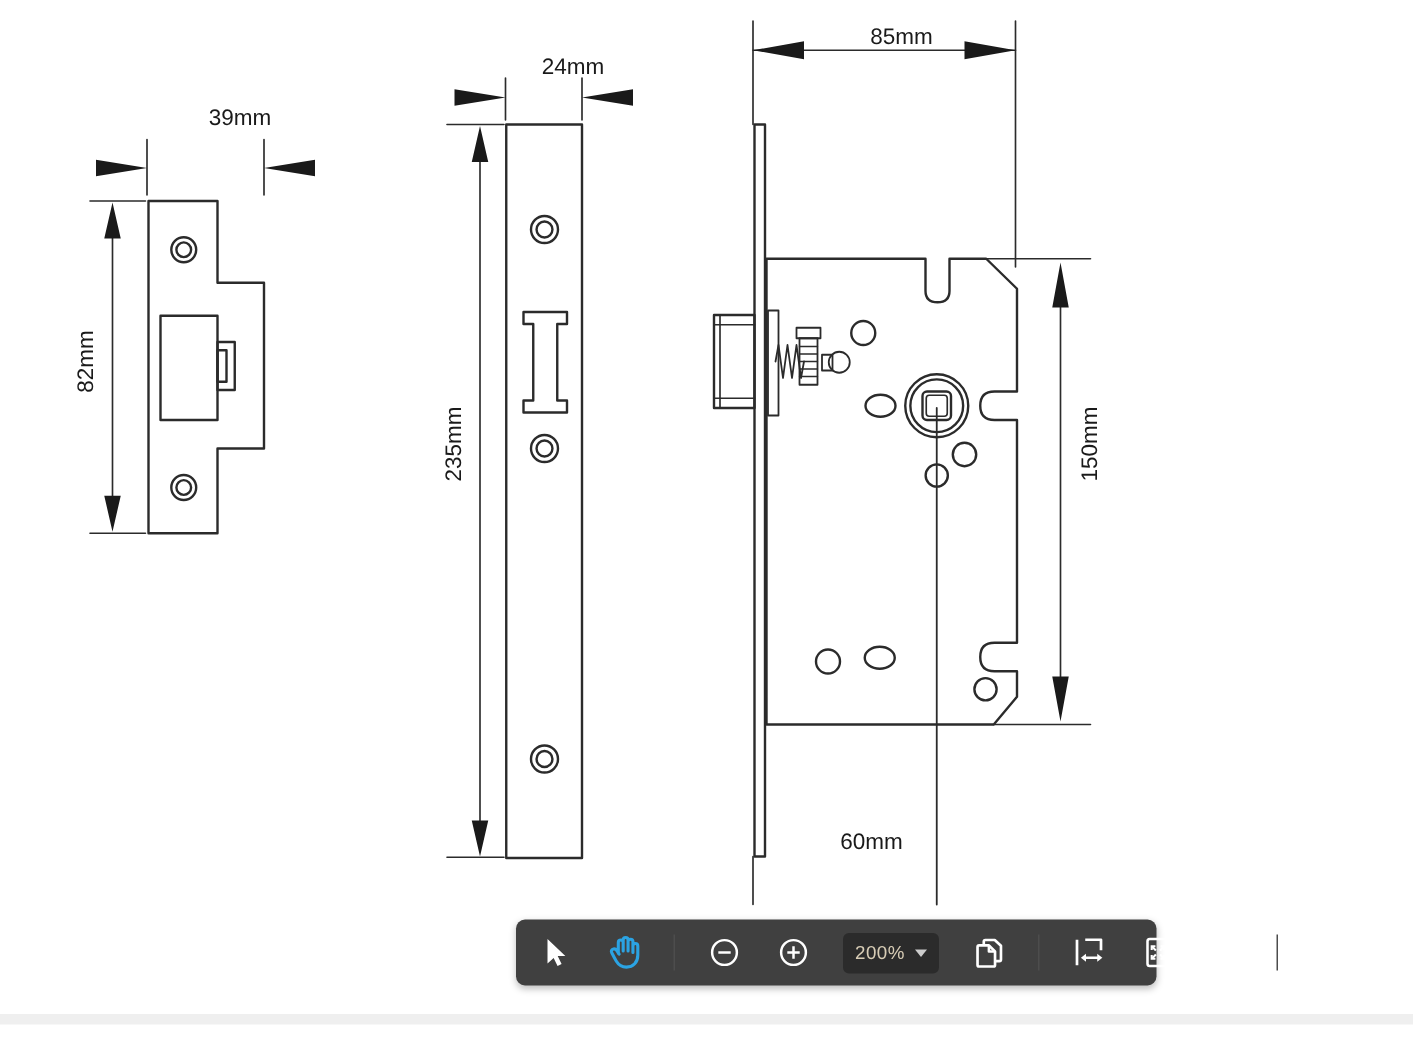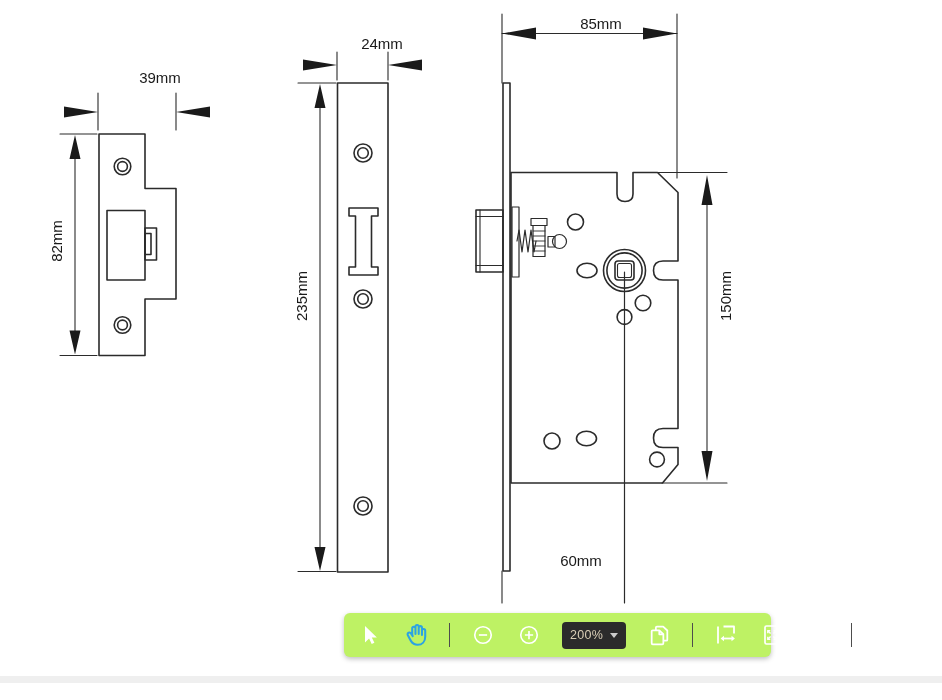--- a/index.html
+++ b/index.html
@@ -8,21 +8,21 @@
     font-family:"Liberation Sans", sans-serif;position:relative;
   }
   .stage{position:absolute;inset:0;}
   .drawing-canvas{position:absolute;left:0;top:0;width:942px;height:660px;}
   svg text{font-family:"Liberation Sans", sans-serif;fill:#1a1a1a;}
   .dim-label{font-size:15px;}
 
   
   .viewer-toolbar{
     position:absolute;left:344px;top:613px;width:427px;height:44px;
-    background:#bef264;border-radius:6px;display:flex;align-items:center;
+    background:#404040;border-radius:6px;display:flex;align-items:center;
     padding:0 13px;gap:20px;box-sizing:border-box;
     box-shadow:0 2px 5px rgba(0,0,0,.25);
   }
   .tool{
     width:26px;height:26px;display:flex;align-items:center;justify-content:center;
     background:transparent;border:none;padding:0;cursor:pointer;flex:0 0 auto;
   }
   .tool svg{display:block;}
   .tb-divider{width:1px;height:24px;background:#4d4d4d;flex:0 0 auto;}
   .zoom-select{

